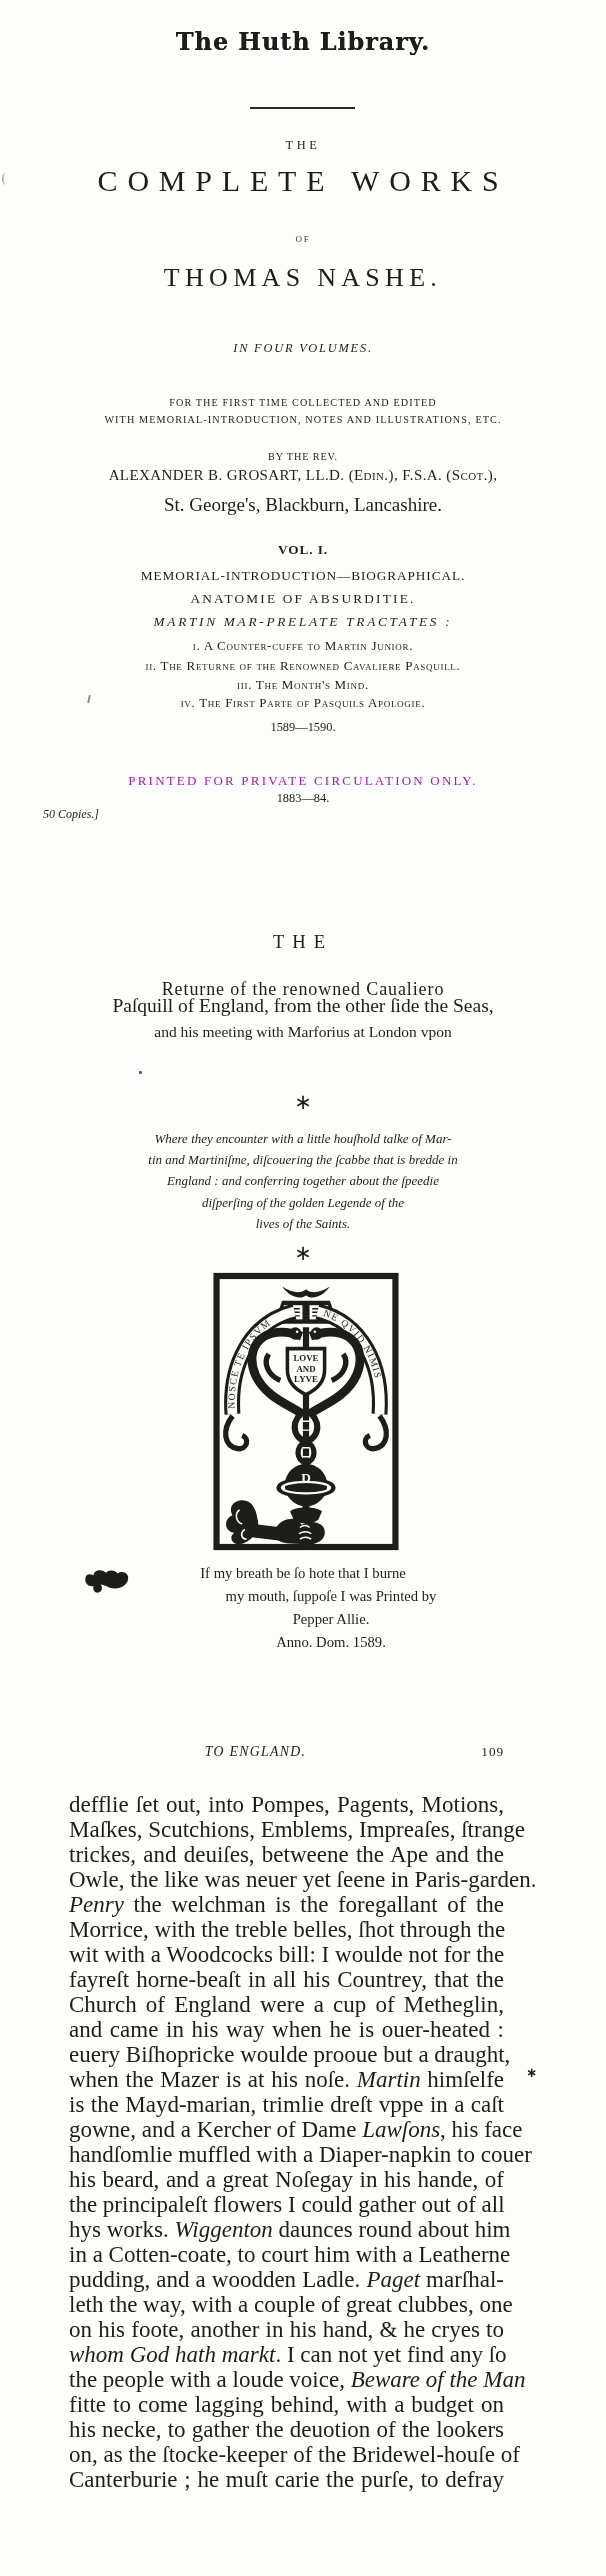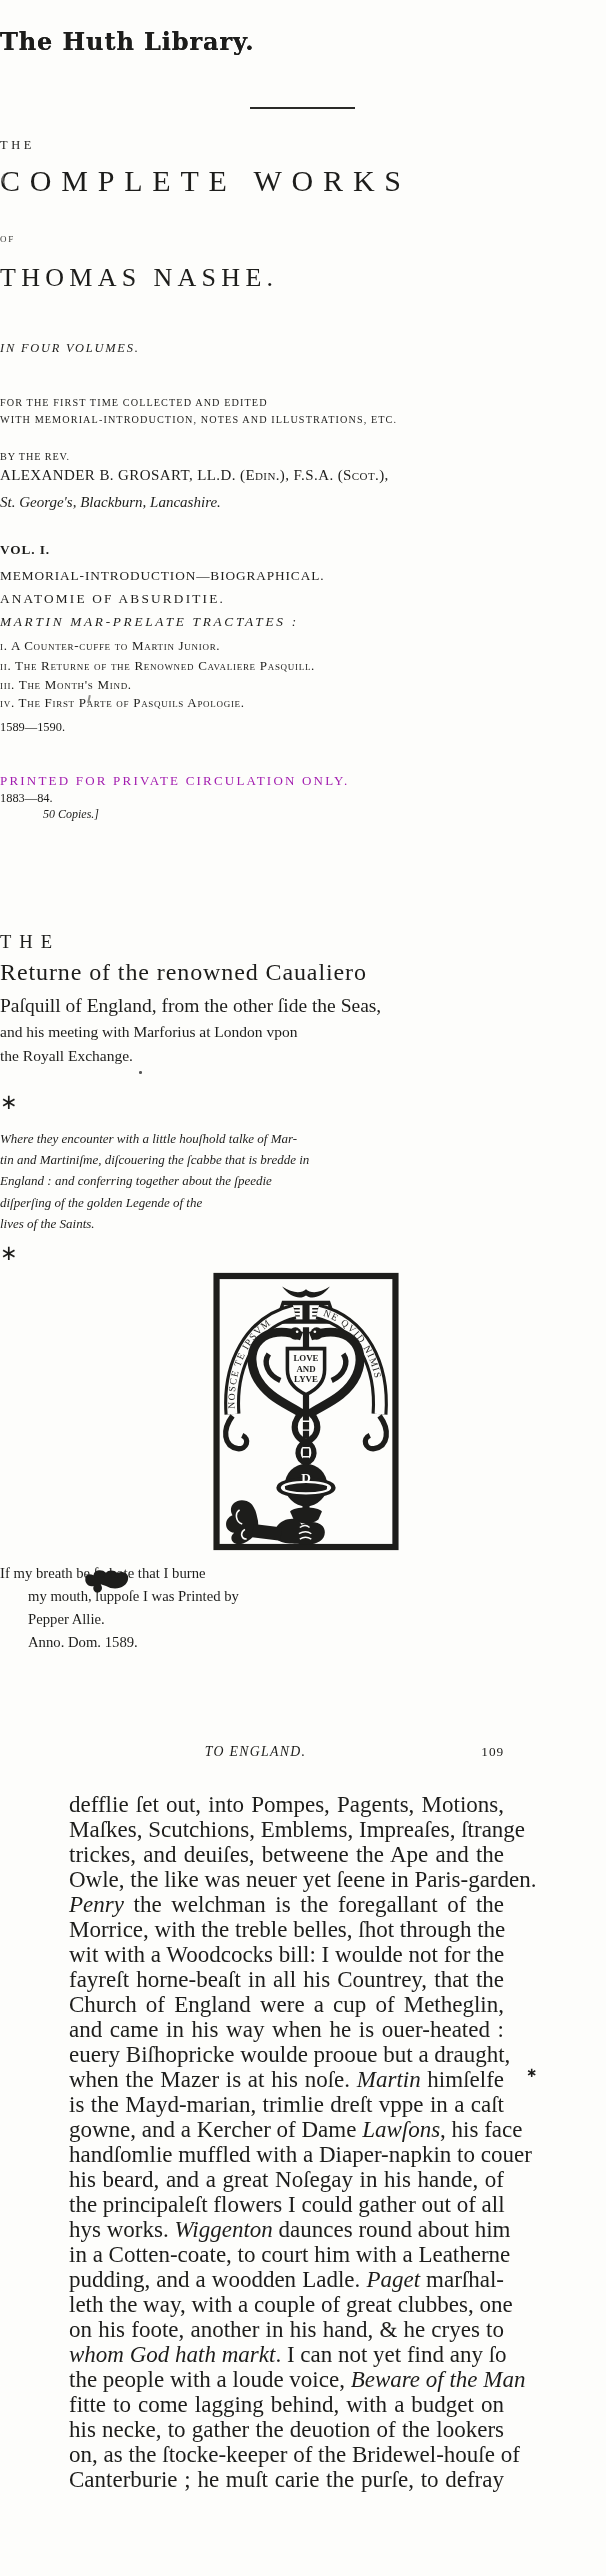--- a/index.html
+++ b/index.html
@@ -2,47 +2,47 @@
 <html style="font-size:14px"><head>
 <meta charset="utf-8">
 <style>
   html,body{margin:0;padding:0;background:#fdfdfb;}
   .page{
     position:relative;width:606px;height:2576px;margin:0 auto;
     background:#fdfdfb;color:#1d1d1b;overflow:hidden;
     font-family:"Liberation Serif", serif;
     -webkit-font-smoothing:antialiased;
   }
-  .abs{position:absolute;left:0;width:100%;white-space:nowrap;}
+  .abs{position:absolute;left:0;width:100%;text-align:center;white-space:nowrap;}
 
   
   .blackletter{font-family:"DejaVu Serif", serif;font-size:24px;font-weight:bold;letter-spacing:0.9px;text-shadow:0 0 0.4px #1d1d1b;}
   .rule{position:absolute;left:250px;top:107px;width:105px;height:1.8px;background:#2a2a28;}
   .half-the{font-size:12.4px;letter-spacing:3.6px;}
   .main-title{font-size:30px;letter-spacing:9.8px;}
   .of-label{font-size:9px;letter-spacing:1.8px;color:#3a3a36;}
   .author{font-size:26px;letter-spacing:5.3px;}
   .volumes{font-style:italic;font-size:12.4px;letter-spacing:1.8px;}
   .credits{font-size:10.2px;letter-spacing:1.1px;line-height:17px;white-space:nowrap;}
   .byrev{font-size:10.2px;letter-spacing:0.9px;}
   .editor{font-size:15px;font-variant:small-caps;letter-spacing:0.4px;}
-  .address{font-style:italic;font-size:15px;}
+  .address{font-size:19px;}
   .vol{font-weight:bold;font-size:13.3px;letter-spacing:0.9px;}
   .toc0{font-size:13.3px;letter-spacing:0.9px;}
   .toc1{font-size:13.3px;letter-spacing:2.2px;}
   .toc2{font-style:italic;font-size:13.3px;letter-spacing:2.7px;}
   .tocitem{font-variant:small-caps;font-size:13px;letter-spacing:0.7px;}
   .dates{font-size:12.4px;}
   .imprint1{font-size:13px;letter-spacing:2.2px;color:#a21caf;}
   .imprint2{font-size:12.4px;}
   .copies{position:absolute;left:43px;top:807px;font-style:italic;font-size:12px;}
 
   
   .r-the{font-size:18.6px;letter-spacing:8px;}
-  .r-t1{font-size:24px;letter-spacing:0.9px;}
+  .r-t1{font-size:18px;letter-spacing:0.9px;margin-top:20px;}
   .r-t2{font-size:19.5px;}
   .r-t3{font-size:15.5px;}
   .r-t4{font-size:15.5px;}
   .orn{font-family:"DejaVu Sans", sans-serif;font-size:21px;}
   .arg{font-style:italic;font-size:13px;line-height:21px;}
   .printer-it{font-size:14.7px;}
   .printer-ro{font-size:14.7px;padding-left:28px;}
   .fleuron{position:absolute;left:83px;top:1568px;}
   .dot-artifact{position:absolute;left:139px;top:1071px;width:2.7px;height:2.7px;border-radius:50%;background:#555;}
 
@@ -90,21 +90,20 @@
   <div class="copies">50 Copies.]</div>
 
   <div class="artifact-paren">(</div>
   <div class="artifact-tick"></div>
   <div class="dot-artifact"></div>
 
   <div class="abs r-the" style="top:931px">THE</div>
   <div class="abs r-t1" style="top:959px">Returne of the renowned Caualiero</div>
   <div class="abs r-t2" style="top:995px">Paſquill of England, from the other ſide the Seas,</div>
   <div class="abs r-t3" style="top:1023px">and his meeting with Marforius at London vpon</div>
-  <div class="abs r-t4" style="top:1047px">the Royall Exchange.</div>
 
   <div class="abs orn" style="top:1090px">∗</div>
 
   <div class="abs arg" style="top:1128px">Where they encounter with a little houſhold talke of Mar-</div>
   <div class="abs arg" style="top:1149px">tin and Martiniſme, diſcouering the ſcabbe that is bredde in</div>
   <div class="abs arg" style="top:1170px">England :  and conferring together about the ſpeedie</div>
   <div class="abs arg" style="top:1192px">diſperſing of the golden Legende of the</div>
   <div class="abs arg" style="top:1213px">lives of the Saints.</div>
 
   <div class="abs orn" style="top:1241px">∗</div>

